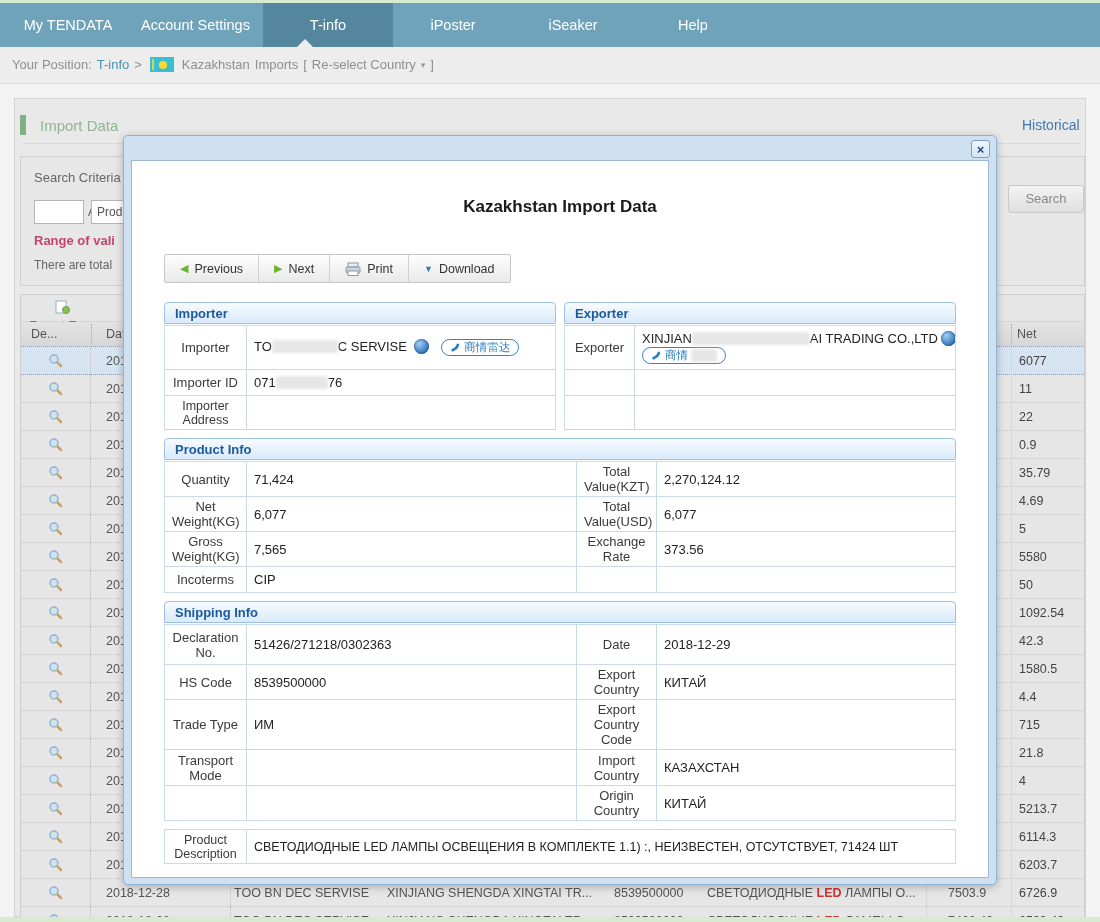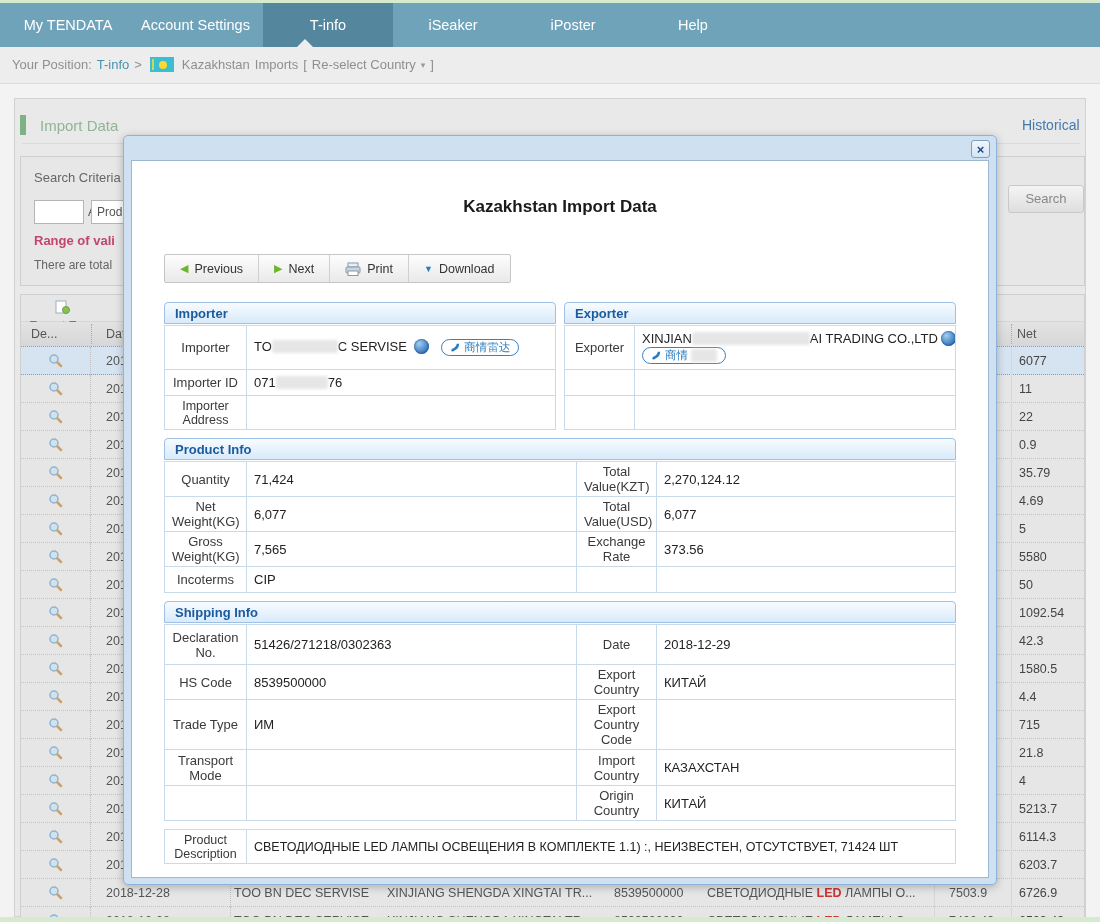--- a/index.html
+++ b/index.html
@@ -62,21 +62,21 @@
   .trow.selected { background:#d6e3f0; border-top:1px dotted #7d9cbe; border-bottom:1px dotted #7d9cbe; height:29px; margin-top:-1px; }
   .cell { position:absolute; top:0; height:28px; line-height:28px; font-size:12.5px; color:#555; white-space:nowrap; overflow:hidden; }
   .c-det { left:0; width:70px; text-align:center; border-right:1px dotted #c0c0c0; }
   .c-det svg { vertical-align:middle; margin-top:-2px; }
   .c-date { left:70px; width:140px; padding-left:15px; border-right:1px dotted #c0c0c0; }
   .c-imp { left:210px; width:152px; padding-left:3px; }
   .c-exp { left:362px; width:223px; padding-left:4px; }
   .c-hs  { left:585px; width:95px; padding-left:8px; }
   .c-desc{ left:680px; width:225px; padding-left:6px; }
   .c-desc .led { color:#cc3333; font-weight:bold; }
-  .c-val { left:905px; width:85px; padding-left:14px; border-left:1px solid #d6d6d6;margin-left:8px;}
+  .c-val { left:905px; width:85px; padding-left:21px; border-left:1px solid #d6d6d6;}
   .c-net { left:990px; width:75px; padding-left:7px; border-left:1px solid #d6d6d6; color:#444; }
 
   
   .modal { position:absolute; left:123px; top:135px; width:874px; height:750px; background:#cfe0f1; border:1px solid #8fb3d8; border-radius:5px; box-shadow:0 2px 8px rgba(0,0,0,.25); z-index:20; }
   .modal-titlebar { position:absolute; left:0; top:0; width:100%; height:24px; cursor:move; }
   .modal-close { position:absolute; top:4px; right:6px; width:19px; height:18px; background:linear-gradient(#f0f6fc,#d4e4f4); border:1px solid #7aa0c8; border-radius:3px; color:#1a4a8a; font-weight:bold; font-size:13px; line-height:15px; text-align:center; cursor:pointer; padding:0; }
   .modal-inner { position:absolute; left:7px; top:24px; width:858px; height:718px; background:#fff; border:1px solid #9cb8d4; overflow:hidden; padding:0 32px; }
   .m-title { margin-top:36px; text-align:center; font-size:17px; color:#1a1a1a; font-weight:bold; }
   .btnbar { margin-top:37px; display:inline-flex; border:1px solid #c6c6c6; border-radius:2px; background:linear-gradient(#fdfdfd,#e9e9e9); }
   .btnbar button { background:transparent; border:none; border-right:1px solid #cfcfcf; padding:0 15px; height:27px; font-size:12.5px; color:#333; cursor:pointer; display:flex; align-items:center; gap:6px; font-family:inherit; }
@@ -101,22 +101,22 @@
 <body>
 
 <div id="app">
 
   <div class="edge-strip edge-top"></div>
 
   <div class="nav">
     <div class="nav-item w1 spacer-l">My TENDATA</div>
     <div class="nav-item w2">Account Settings</div>
     <div class="nav-item w3 active">T-info</div>
+    <div class="nav-item w5">iPoster</div>
     <div class="nav-item w4">iSeaker</div>
-    <div class="nav-item w5">iPoster</div>
     <div class="nav-item w6">Help</div>
   </div>
   <div class="nav-notch"></div>
 
   <div class="crumb">
     <div class="crumb-inner">
       <span>Your Position:</span>
       <a>T-info</a>
       <span>&gt;</span>
       <span class="flag"></span>

